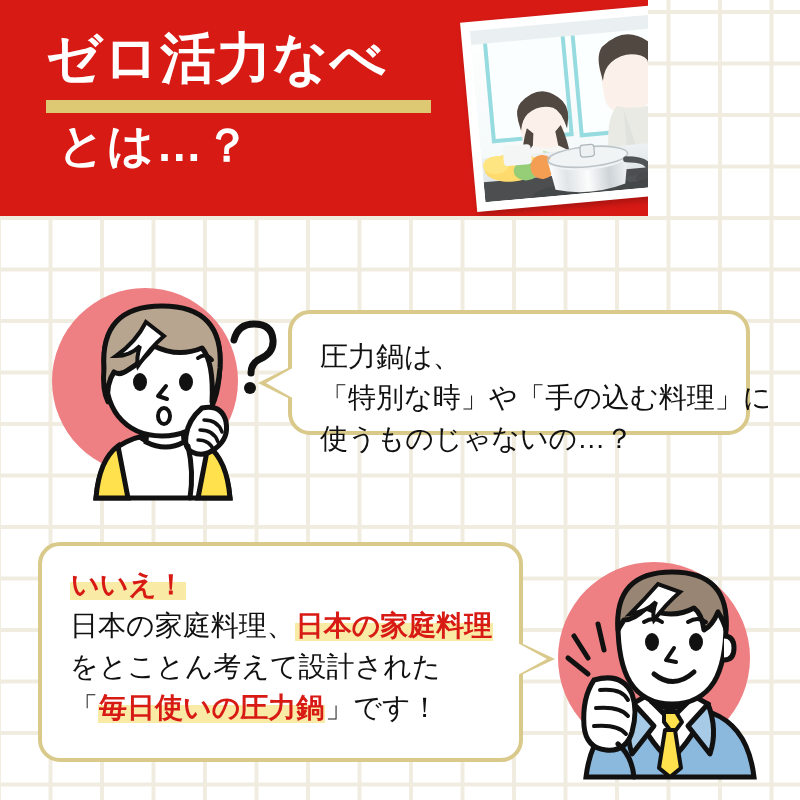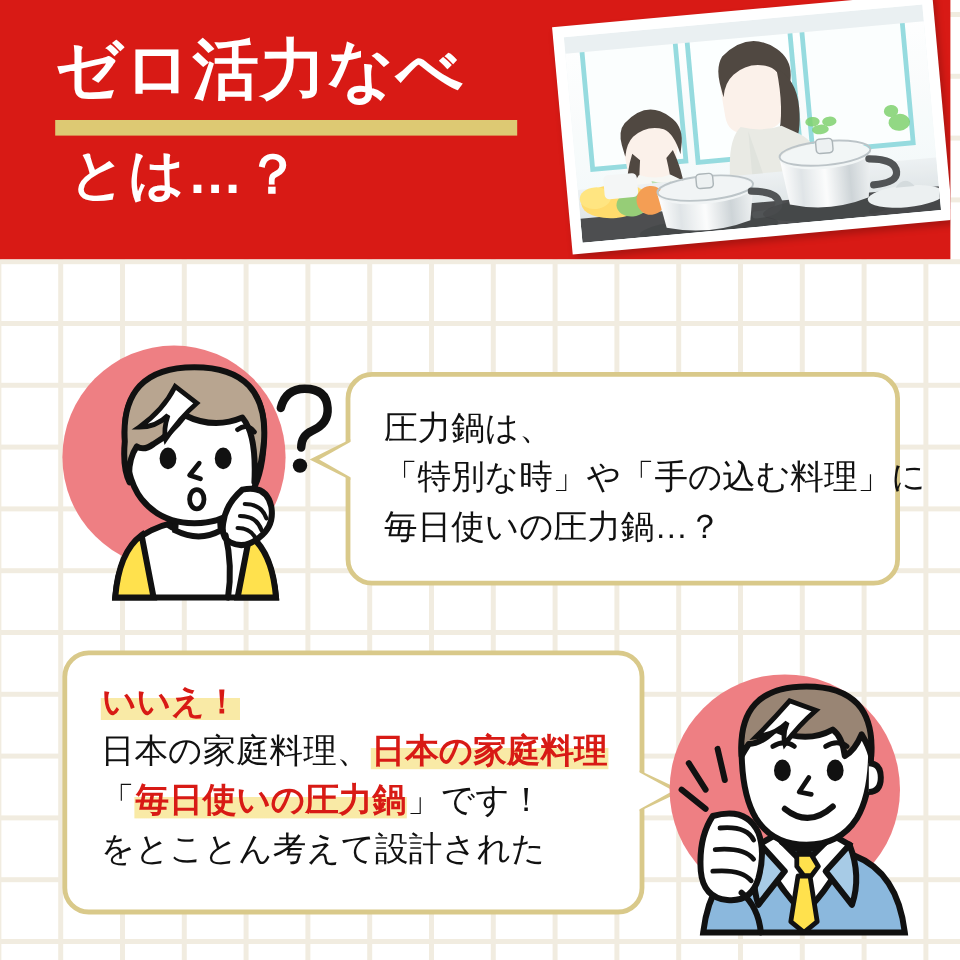--- a/index.html
+++ b/index.html
@@ -23,21 +23,21 @@
       linear-gradient(to right, #f1ece0 0px, #f1ece0 4px, transparent 4px),
       linear-gradient(to bottom, #f1ece0 0px, #f1ece0 4px, transparent 4px);
     background-size: 51.5px 51.5px;
     background-position: -3px 216px;
   }
 
   
   .header-band {
     position: absolute;
     left: 0; top: 0;
-    width: 792px;
+    width: 648px;
     height: 216px;
     background: #d81a15;
     overflow: hidden;
   }
   .title-wrap {
     position: absolute;
     left: 46px;
     top: 30px;
     width: 420px;
   }
@@ -98,24 +98,24 @@
     position: absolute;
     background: #ffffff;
     border: 4px solid #d9c98a;
     border-radius: 22px;
     box-sizing: border-box;
   }
   #bubble-1 {
     left: 288px;
     top: 310px;
     width: 462px;
-    height: 178px;
+    height: 125px;
   }
   #bubble-2 {
-    left: 52px;
+    left: 38px;
     top: 542px;
     width: 485px;
     height: 220px;
     padding-left: 20px;
   }
   .tail {
     position: absolute;
     width: 0; height: 0;
   }
   .tail-left-outer {
@@ -329,32 +329,32 @@
       <path d="M136 158 q6 26 2 52" fill="none" stroke="#111111" stroke-width="5" stroke-linecap="round"></path>
     </svg>
   </div>
 
   <div class="bubble" id="bubble-1">
     <div class="tail tail-left-outer"></div>
     <div class="tail tail-left-inner"></div>
     <div class="bubble-text" id="b1-text">
       <span class="line">圧力鍋は、</span>
       <span class="line">「特別な時」や「手の込む料理」に</span>
-      <span class="line">毎日使いの圧力鍋…？</span>
+      <span class="line">使うものじゃないの…？</span>
     </div>
   </div>
 
   <div class="bubble" id="bubble-2">
     <div class="tail tail-right-outer"></div>
     <div class="tail tail-right-inner"></div>
     <div class="bubble-text" id="b2-text">
       <span class="line"><span class="iie hl">いいえ！</span></span>
       <span class="line"><span>日本の家庭料理、</span><span class="red-bold hl">日本の家庭料理</span></span>
+      <span class="line">をとことん考えて設計された</span>
       <span class="line"><span>「</span><span class="red-bold hl">毎日使いの圧力鍋</span><span>」です！</span></span>
-      <span class="line">をとことん考えて設計された</span>
     </div>
   </div>
 
   <div class="avatar" id="avatar-man">
     <svg width="230" height="215" viewBox="0 0 230 215">
 
       <g stroke="#111111" stroke-width="5" stroke-linecap="round">
         <path d="M10 96 l20 16"></path>
         <path d="M16 74 l14 22"></path>
         <path d="M40 62 l6 26"></path>

